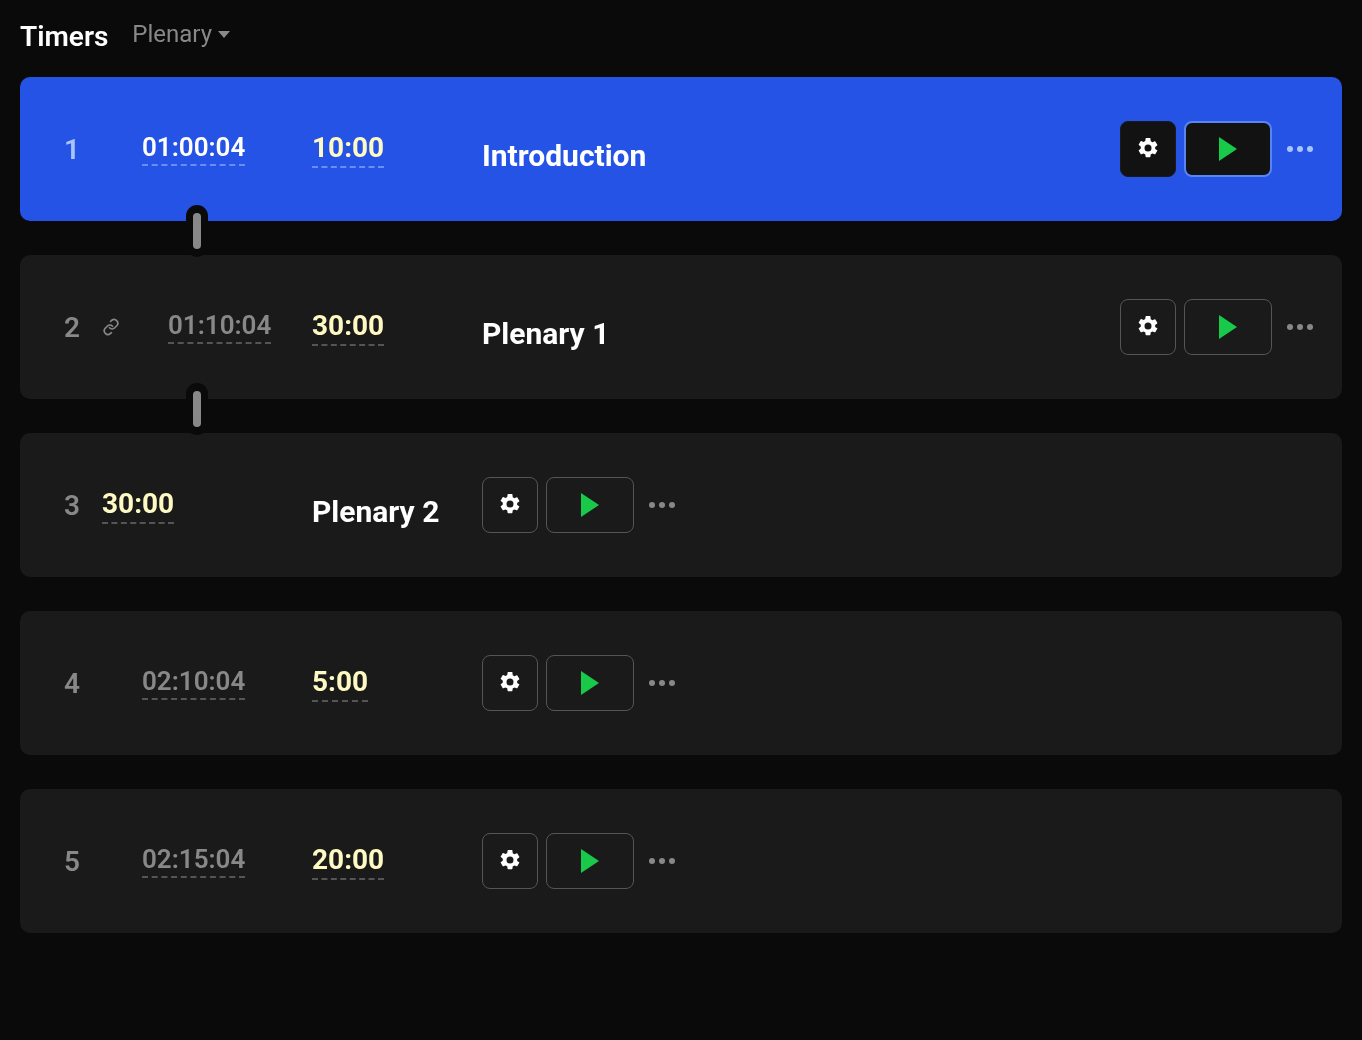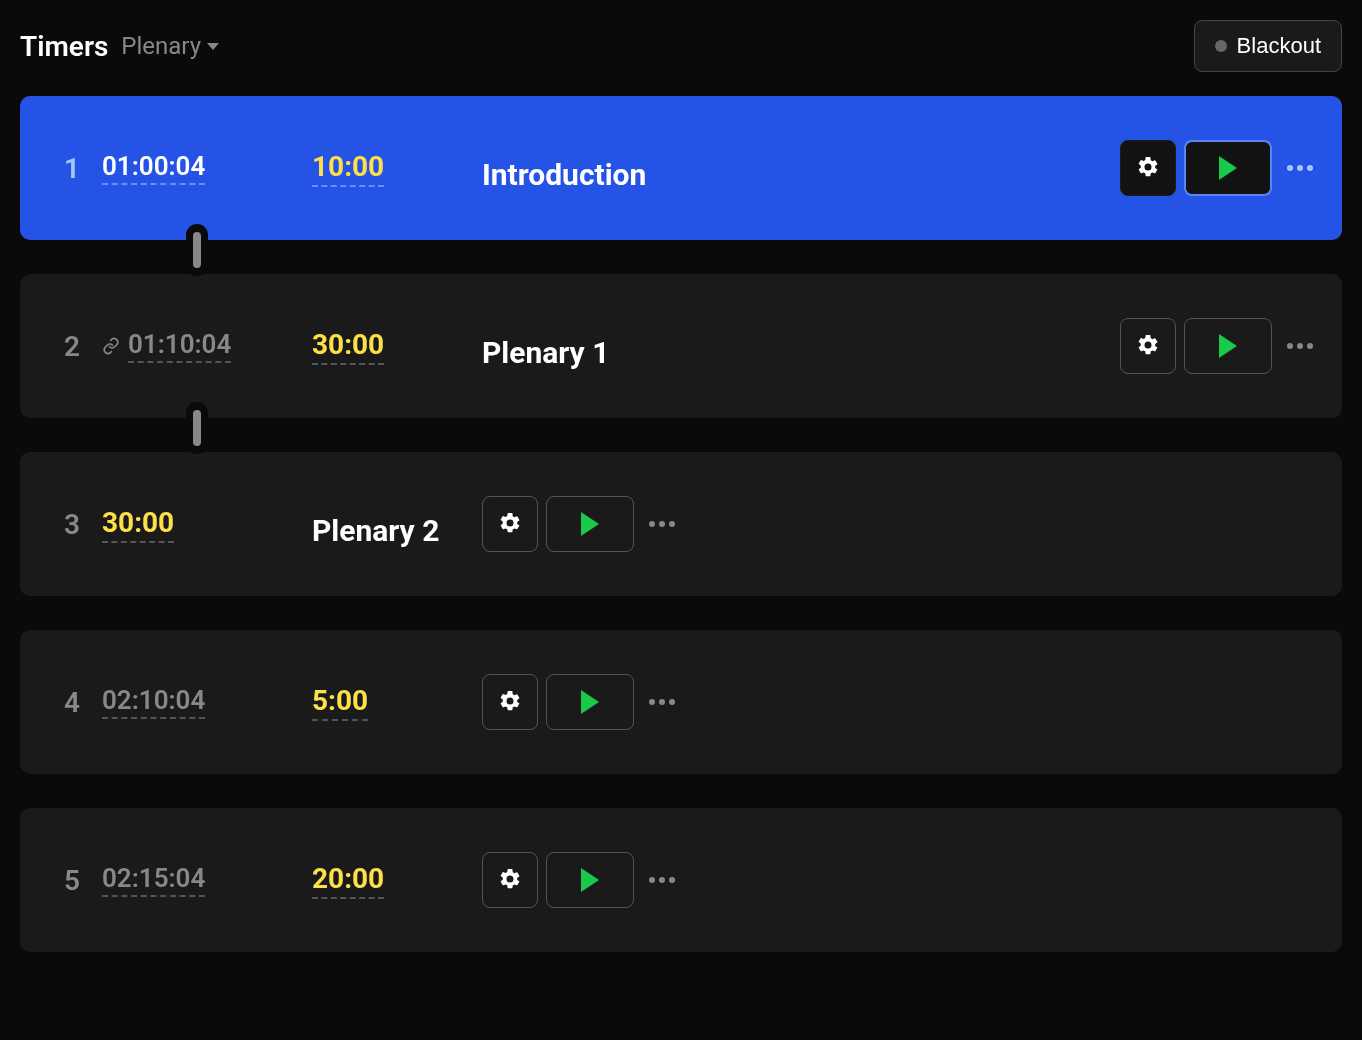--- a/index.html
+++ b/index.html
@@ -10,22 +10,22 @@
   padding: 20px;
 }
 .header {
   display: flex;
   align-items: center;
   justify-content: space-between;
   margin-bottom: 24px;
 }
 .header-left {
   display: flex;
-  align-items: center;
-  gap: 13px;
+  align-items: flex-start;
+  gap: 24px;
 }
 .title {
   font-size: 28px;
   font-weight: 600;
   color: #fff;
 }
 .actions-dropdown {
   display: flex;
   align-items: center;
   gap: 6px;
@@ -91,33 +91,34 @@
   display: flex;
   align-items: center;
   gap: 8px;
 }
 .start-time-text {
   font-size: 26px;
   font-weight: 600;
   color: #888;
   border-bottom: 2px dashed #555;
   padding-bottom: 2px;
+  margin-left: 40px;
 }
 .timer-row.active .start-time-text { color: #fff; border-bottom-color: #6a8ef5; }
 
 .link-icon {
   width: 18px; height: 18px;
   display: inline-flex;
 }
 .link-icon svg { width: 100%; height: 100%; }
 
 .duration {
   font-size: 28px;
   font-weight: 700;
-  color: #fde047;
+  color: #fef9c3;
   border-bottom: 2px dashed #555;
   padding-bottom: 2px;
   display: inline-block;
   width: fit-content;
 }
 .timer-row.active .duration { border-bottom-color: #6a8ef5; }
 
 .timer-name {
   font-size: 30px;
   font-weight: 700;
@@ -207,24 +208,20 @@
 
 <div class="header">
   <div class="header-left">
     <div class="title">Timers</div>
     <div class="actions-dropdown">
       <span>Plenary</span>
       <span class="caret-down"></span>
     </div>
   </div>
   <div class="header-right">
-    <button class="top-btn">
-      <span class="dot-icon"></span>
-      <span>Blackout</span>
-    </button>
   </div>
 </div>
 
 <div class="timers-list" id="timers-list">
     <div class="timer-row active">
     <div class="row-index">1</div>
     <div class="start-time">
 
       <span class="start-time-text">01:00:04</span>
     </div>

